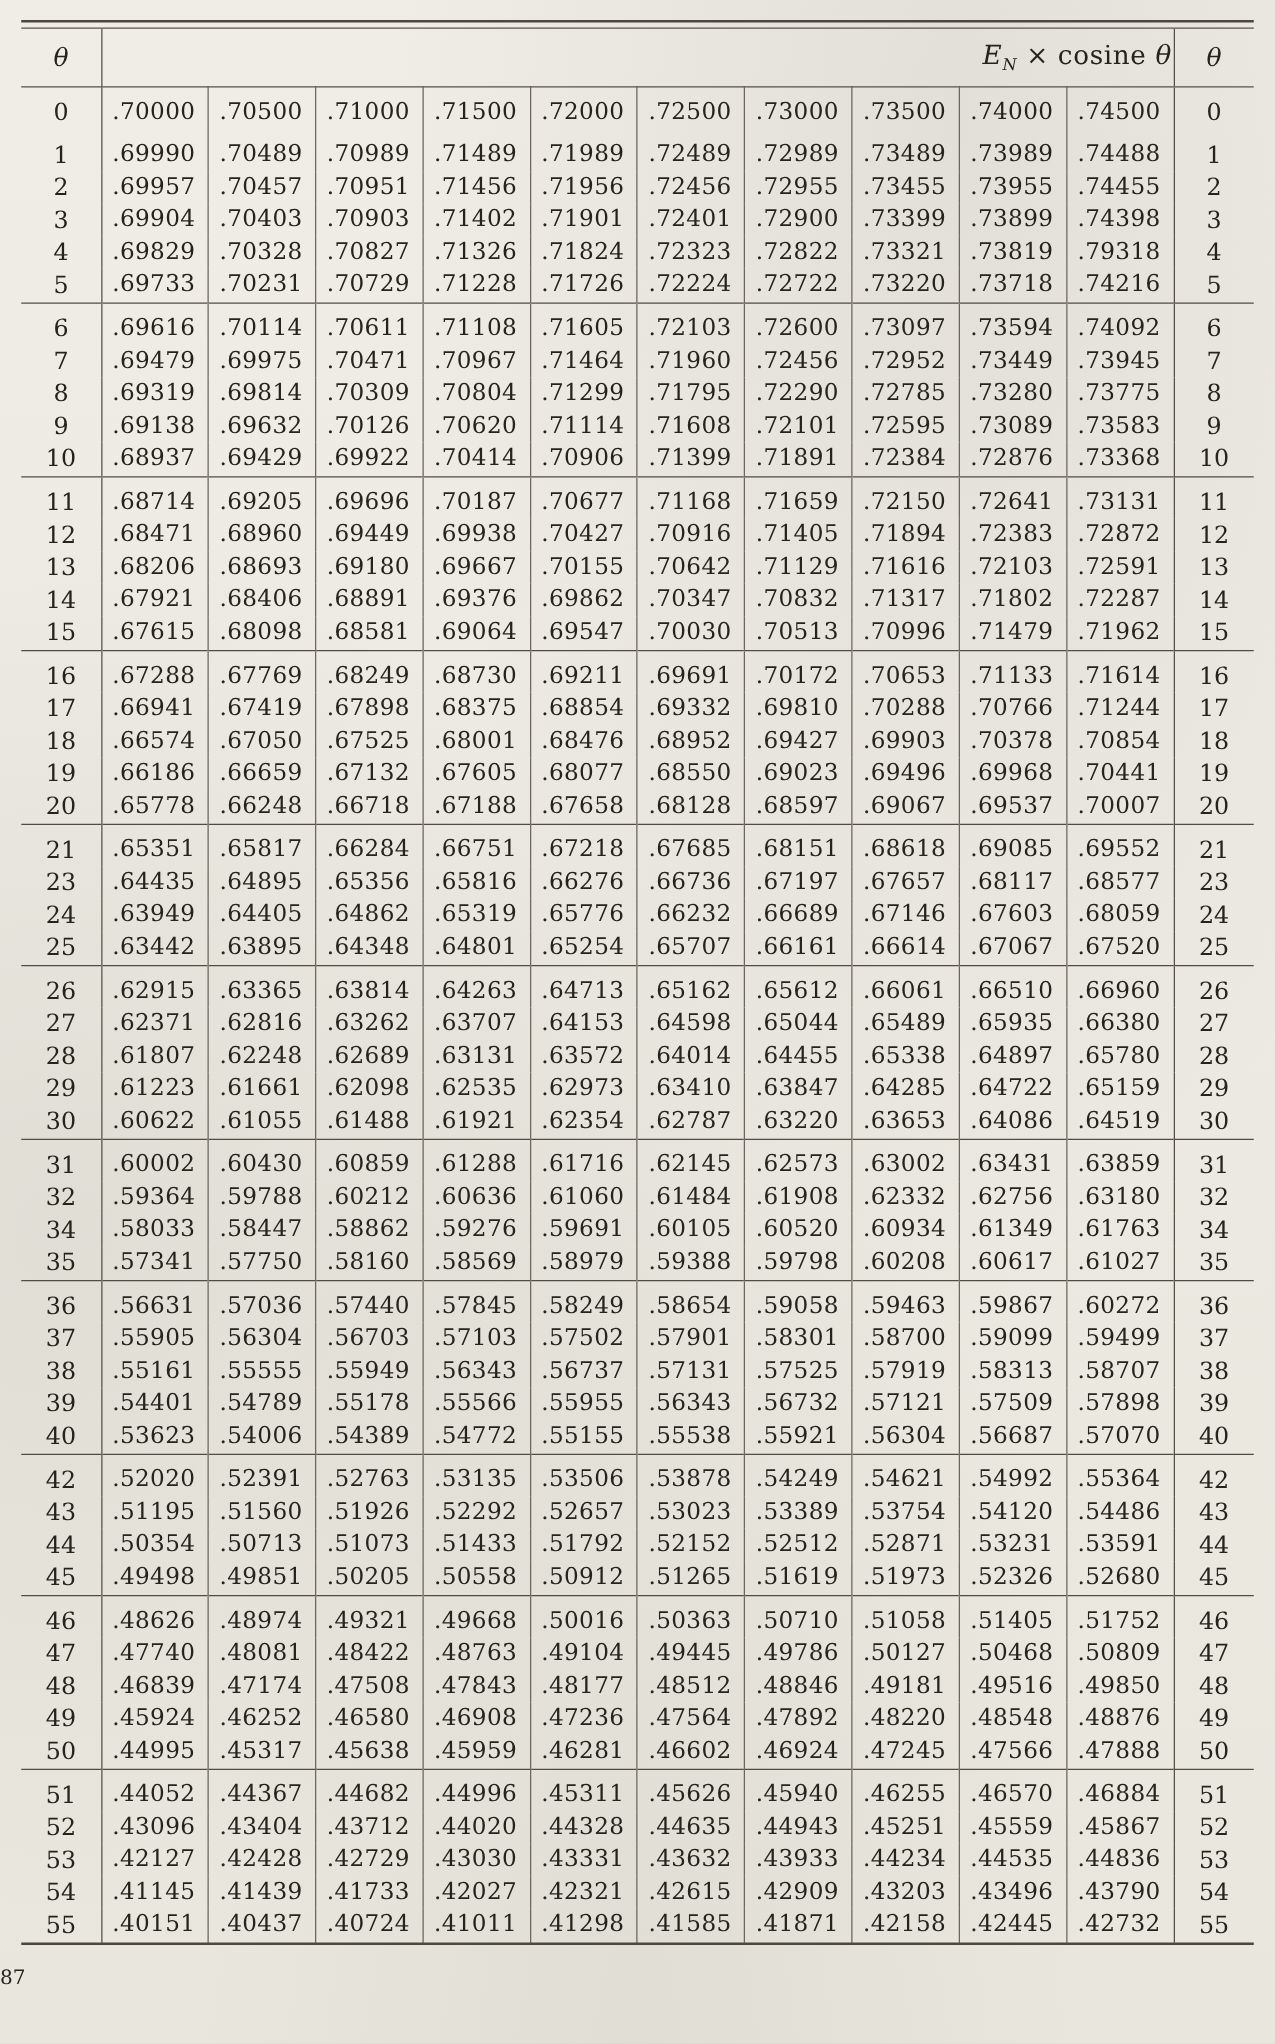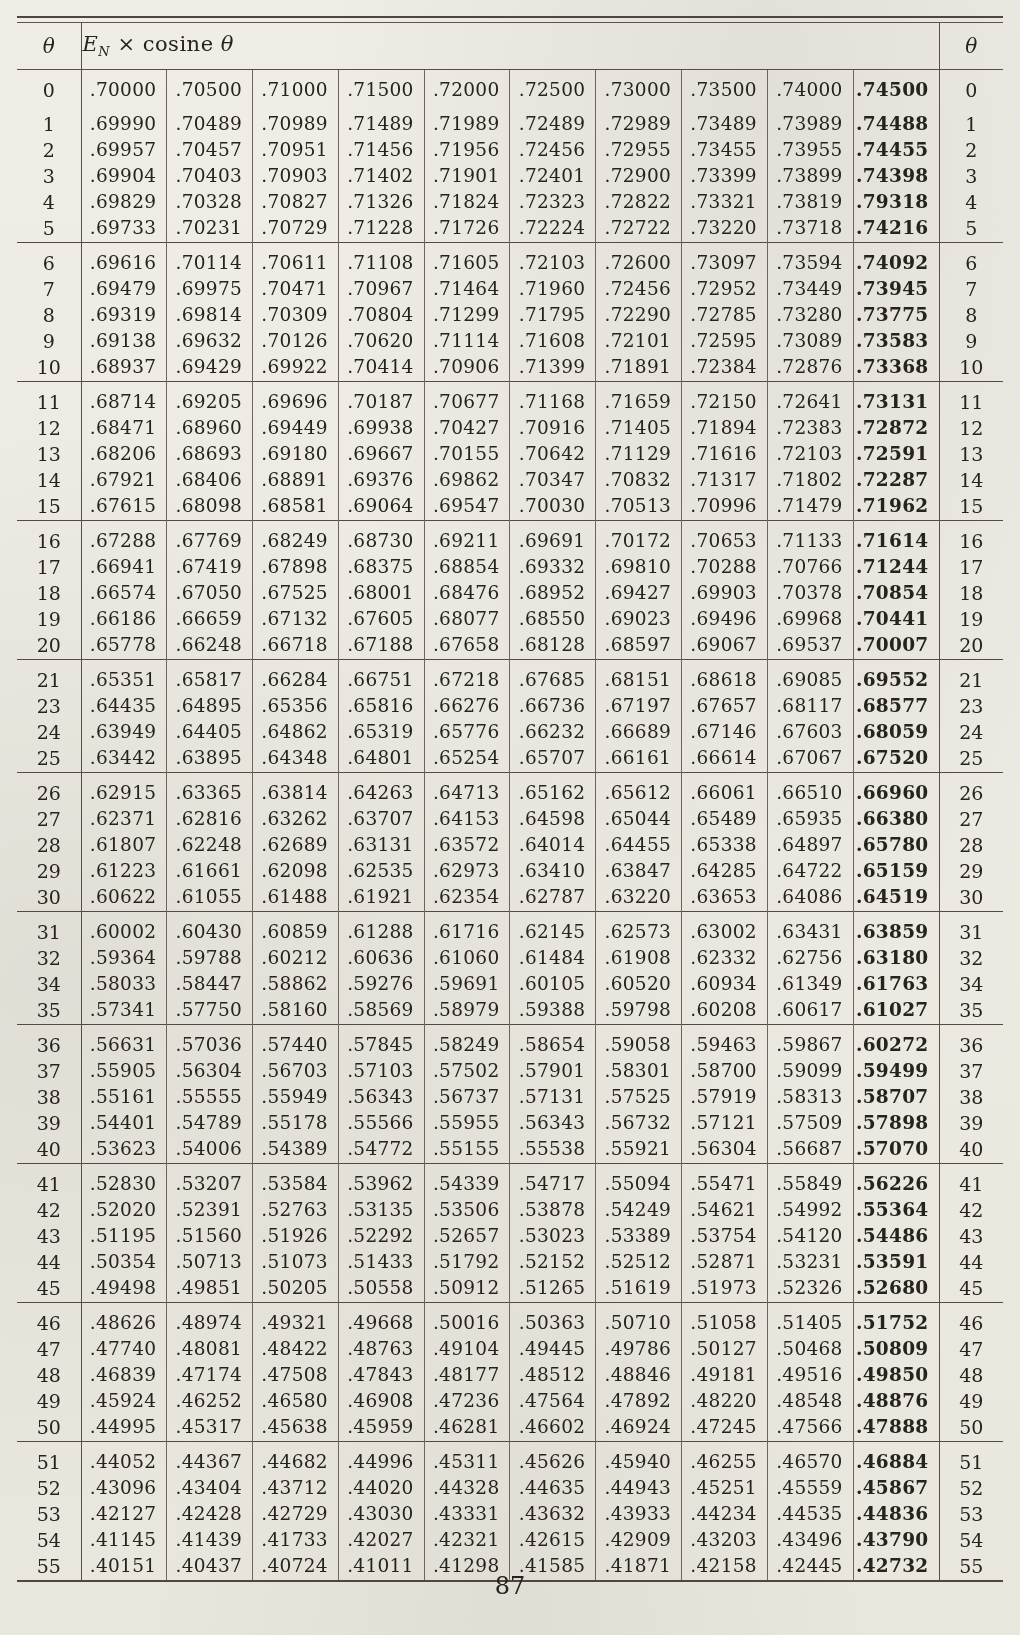--- a/index.html
+++ b/index.html
@@ -36,50 +36,50 @@
     font-weight:normal;
     border-bottom:1.5px solid #555047;
     vertical-align:middle;
   }
   th.theta-col {
     font-style:italic;
     font-size:20px;
     text-align:center;
   }
   th.main-title {
-    text-align:left;
+    text-align:right;
     font-size:21px;
     letter-spacing:0.5px;
   }
   th.main-title i { font-family:"DejaVu Serif","Liberation Serif",serif; }
   th.main-title sub { font-size:13px; font-style:italic; }
   .lsep { border-right:1.5px solid #555047; }
   .rsep { border-left:1.5px solid #555047; }
   td { line-height:24px; font-size:18.5px; }
   td.val {
     text-align:right;
     padding-right:10px;
     border-right:1px solid #6b655b;
     letter-spacing:0.3px;
   }
-  td.val.c9 { border-right:none;font-weight:bold; }
+  td.val.c9 { border-right:none; }
   td.theta-col {
     text-align:center;
     font-size:19px;
   }
   tbody.block tr:first-child td { padding-top:8px; }
   tbody.block tr:last-child td { padding-bottom:2px; }
   
   tbody.block:nth-of-type(n+3) { border-top:1.5px solid #514c43; }
   .page-number {
     position:absolute;
     left:0; width:100%;
     top:1572px;
-    text-align:center;
-    font-size:24px;
+    text-align:left;
+    font-size:16px;
   }
 </style>
 </head>
 <body>
 
 <div class="page">
   <div class="table-area">
     <div class="double-rule"></div>
     <table>
       <colgroup>
@@ -662,34 +662,20 @@
             <td class="val c5">.55538</td>
             <td class="val c6">.55921</td>
             <td class="val c7">.56304</td>
             <td class="val c8">.56687</td>
             <td class="val c9">.57070</td>
             <td class="theta-col rsep">40</td>
           </tr>
         </tbody>
         <tbody class="block">
           <tr>
-            <td class="theta-col lsep">41</td>
-            <td class="val c0">.52830</td>
-            <td class="val c1">.53207</td>
-            <td class="val c2">.53584</td>
-            <td class="val c3">.53962</td>
-            <td class="val c4">.54339</td>
-            <td class="val c5">.54717</td>
-            <td class="val c6">.55094</td>
-            <td class="val c7">.55471</td>
-            <td class="val c8">.55849</td>
-            <td class="val c9">.56226</td>
-            <td class="theta-col rsep">41</td>
-          </tr>
-          <tr>
             <td class="theta-col lsep">42</td>
             <td class="val c0">.52020</td>
             <td class="val c1">.52391</td>
             <td class="val c2">.52763</td>
             <td class="val c3">.53135</td>
             <td class="val c4">.53506</td>
             <td class="val c5">.53878</td>
             <td class="val c6">.54249</td>
             <td class="val c7">.54621</td>
             <td class="val c8">.54992</td>

